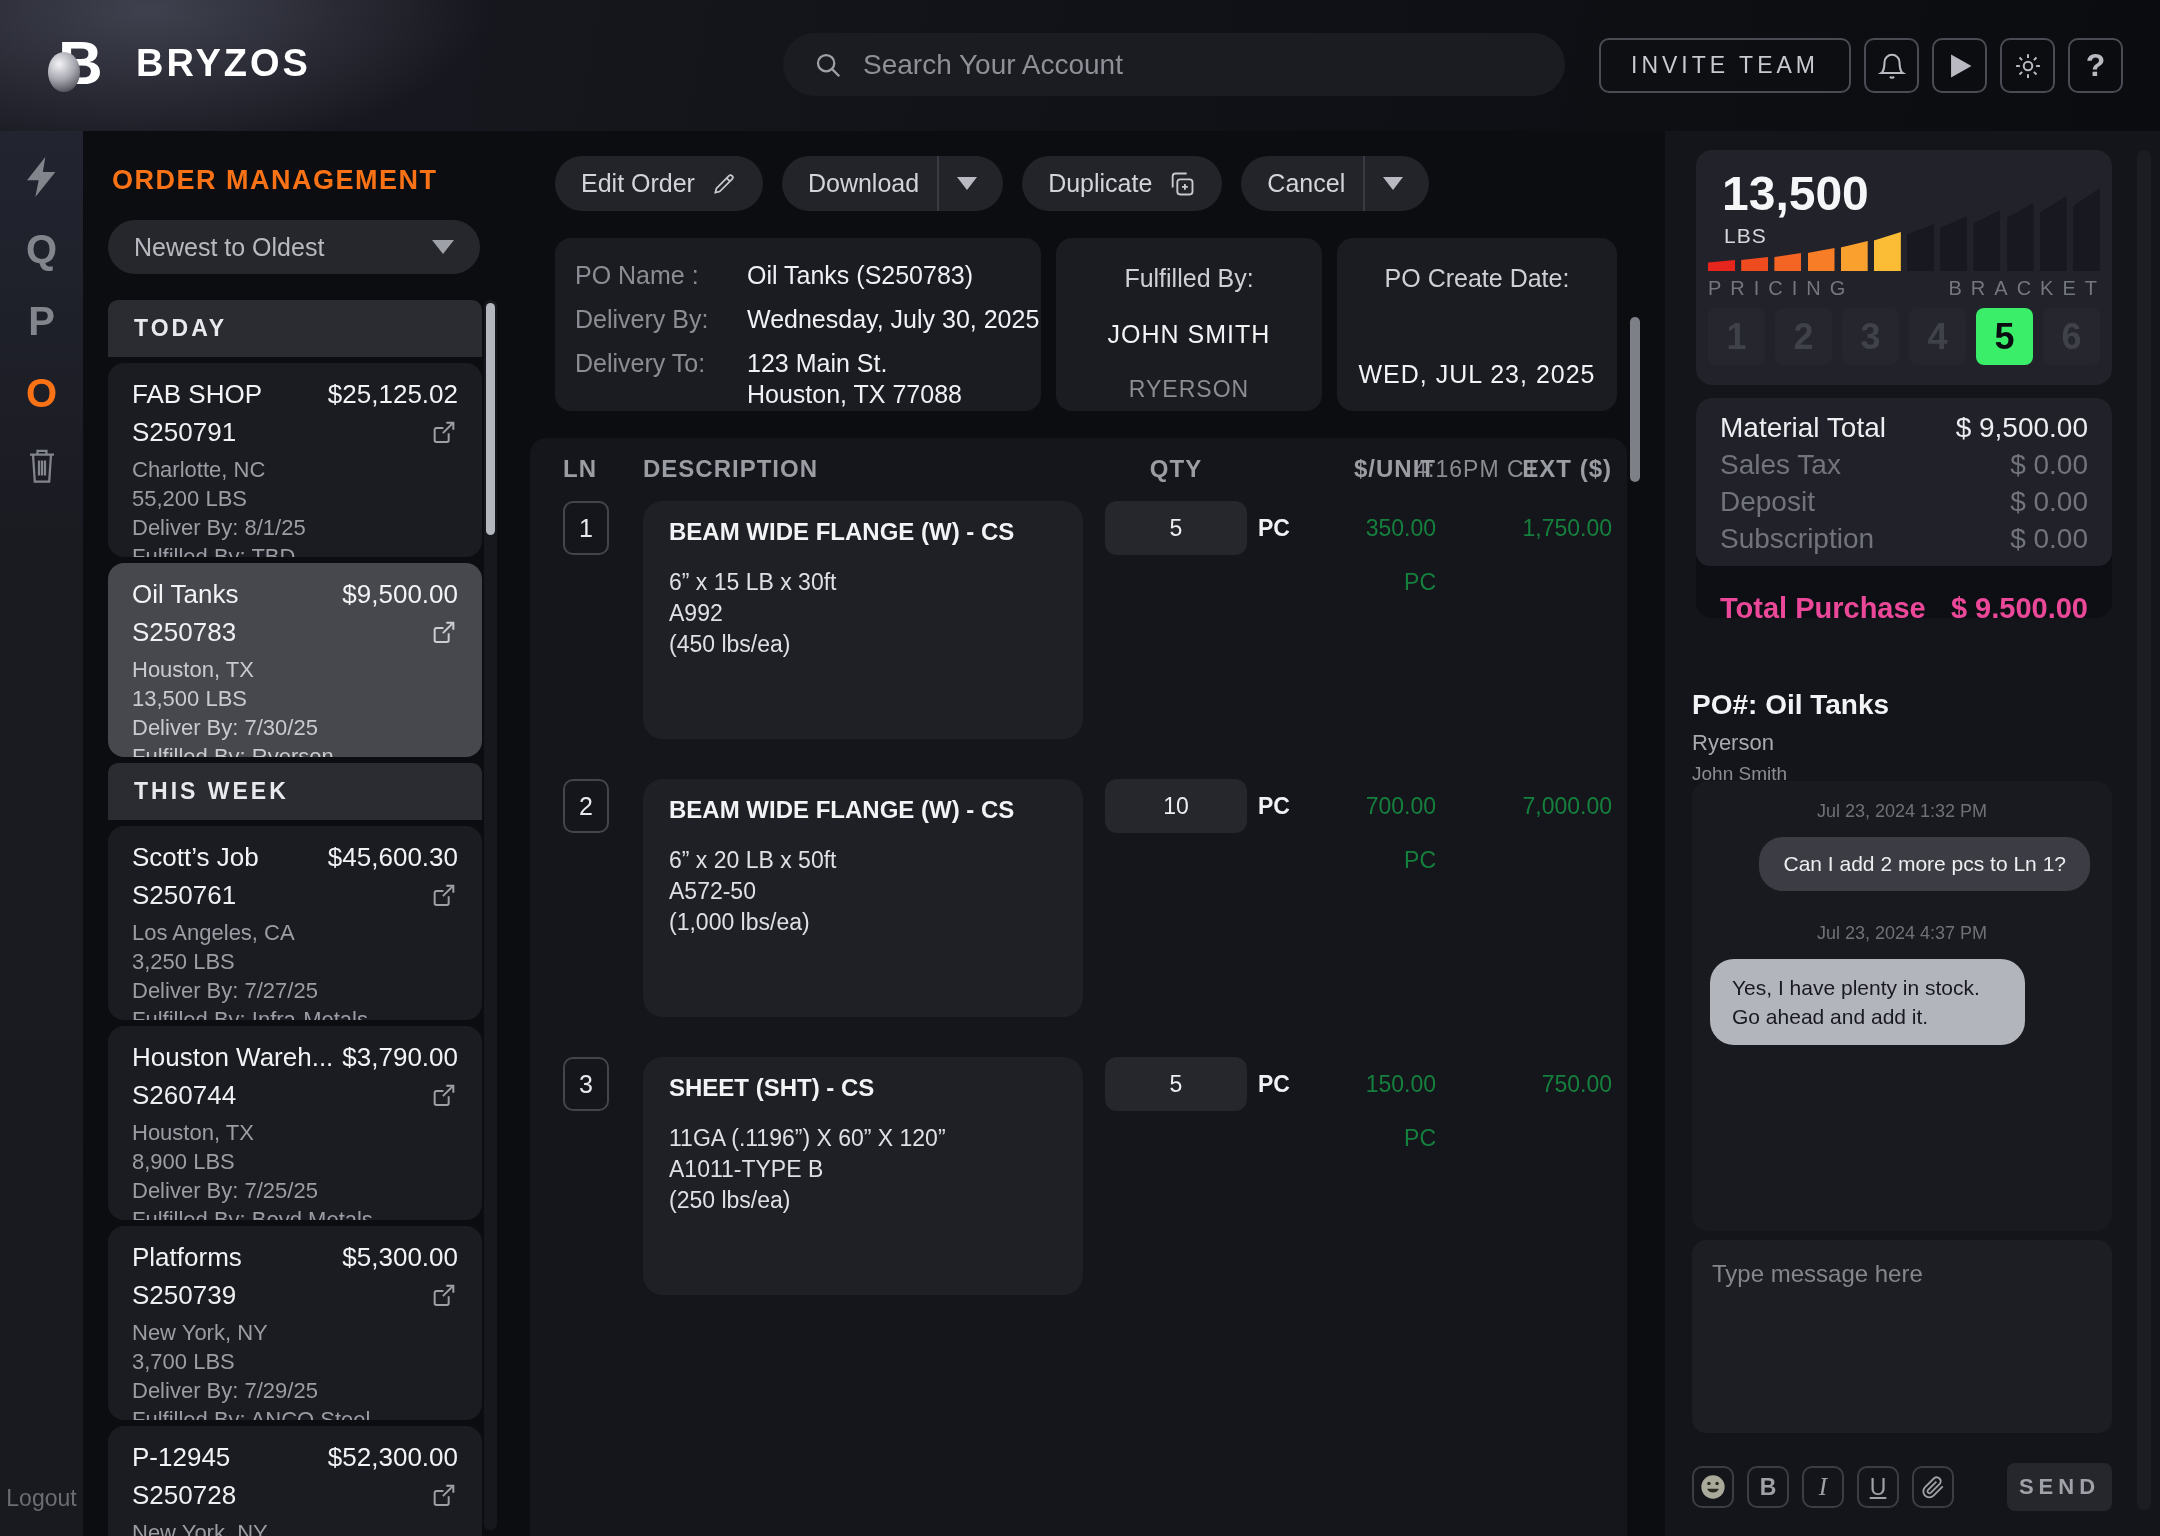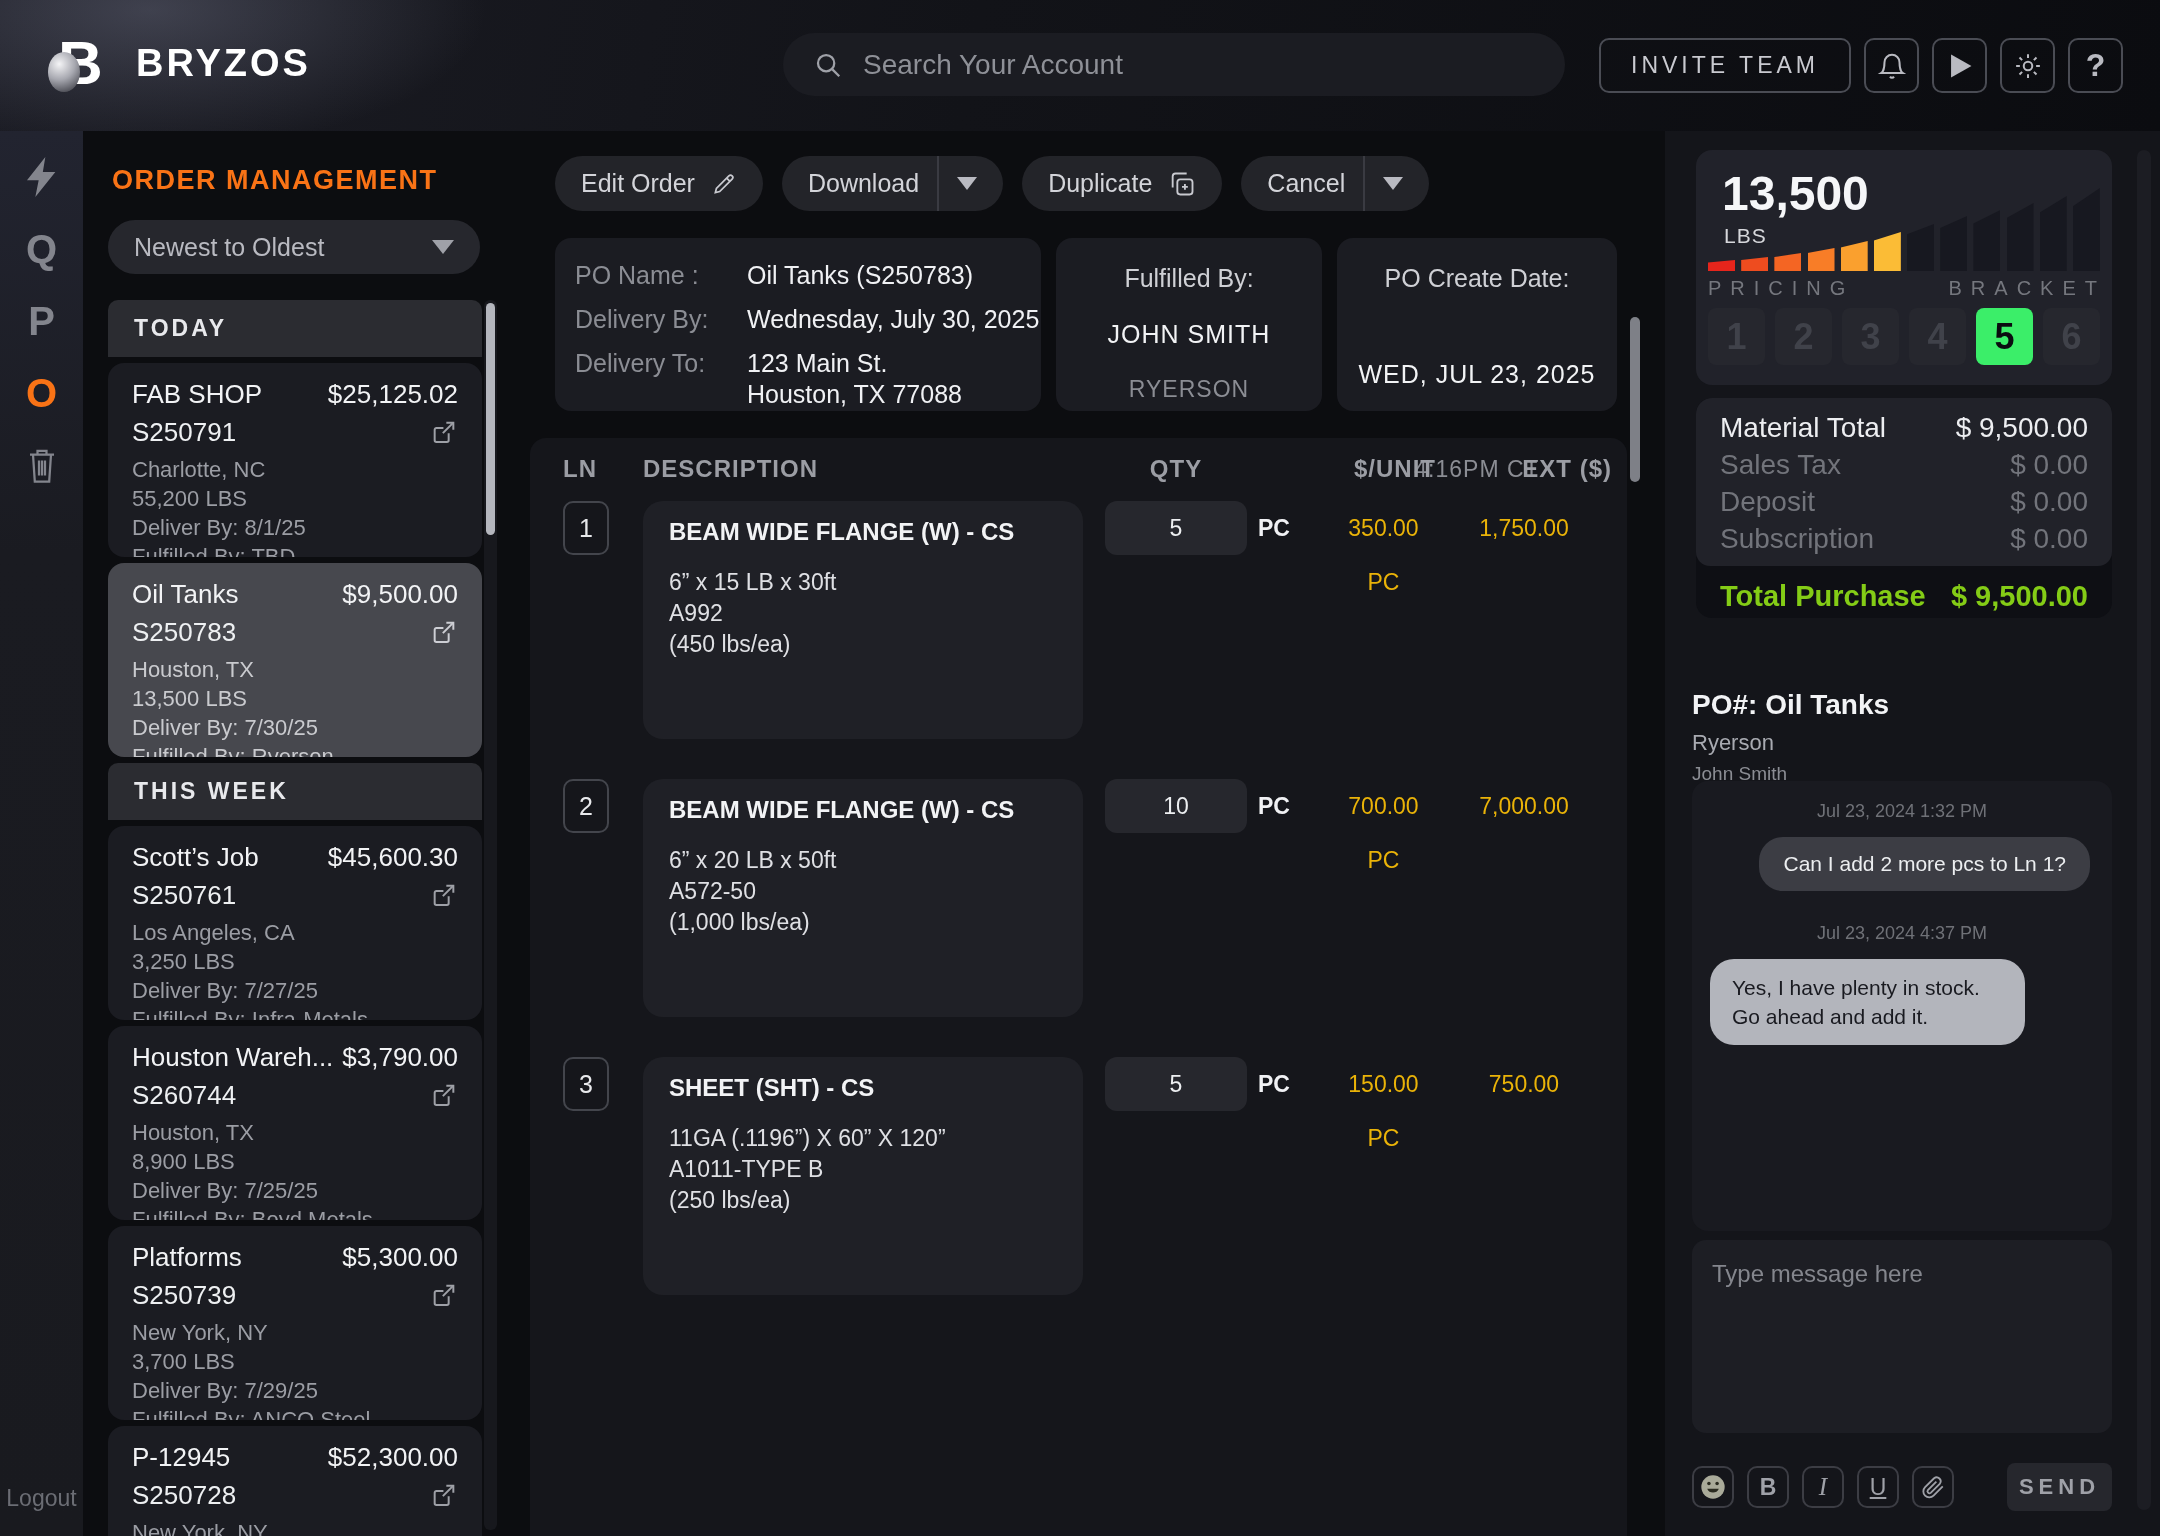--- a/index.html
+++ b/index.html
@@ -122,21 +122,21 @@
   }
   .dcard { width:440px; height:238px; background:#1f2026; border-radius:20px; padding:16px 26px 0; }
   .dtitle { font-size:24px; font-weight:700; line-height:30px; color:#f2f3f5; }
   .dspecs { margin-top:20px; }
   .dspec { font-size:23px; line-height:31px; color:#dfe0e4; }
   .qtybox {
     width:142px; height:54px; background:#26272d; border:none; border-radius:12px; outline:none;
     color:#eceef0; font-size:23px; text-align:center; font-family:inherit;
   }
   .uom { padding-left:11px; line-height:54px; font-size:23px; font-weight:700; color:#f0f1f4; }
-  .num { text-align:center; line-height:54px; font-size:23px; color:#eab308; }
+  .num { text-align:right; line-height:54px; font-size:23px; color:#15803d; }
   .main-thumb { position:absolute; left:1630px; top:317px; width:10px; height:165px;
     background:#7e8087; border-radius:5px; cursor:grab; }
 
   
   .rpanel { position:absolute; left:1665px; top:131px; right:0; bottom:0; background:#14151a; }
   .rtrack { position:absolute; right:9px; top:19px; width:14px; height:1360px; background:#1c1d23; border-radius:7px; }
 
   .pricecard { position:absolute; left:31px; top:19px; width:416px; height:235px;
     background:#21222a; border-radius:16px; }
   .weight { position:absolute; left:26px; top:16px; font-size:48px; font-weight:700; color:#f5f6f8; }
@@ -149,22 +149,22 @@
   .brackets { position:absolute; left:12px; right:12px; top:158px; display:flex; justify-content:space-between; }
   .bracket { width:57px; height:57px; background:#26272e; border-radius:8px;
     display:flex; align-items:center; justify-content:center; font-size:36px; font-weight:700; color:#40424a; }
   .bracket.active { color:#0b0c10; }
 
   .totalscard { position:absolute; left:31px; top:267px; width:416px; height:220px;
     background:#0e0f14; border-radius:16px; overflow:hidden; }
   .trows { background:#212229; border-radius:14px; padding:11px 24px 9px; }
   .tline { display:flex; justify-content:space-between; line-height:37px; font-size:28px; color:#72747b; }
   .tline.strong { color:#edeef1; }
-  .tp { display:flex; justify-content:space-between; padding:4px 24px; line-height:52px;
-    font-size:29px; font-weight:700; color:#84cc16; }
+  .tp { display:flex; justify-content:space-between; padding:16px 24px; line-height:52px;
+    font-size:29px; font-weight:700; color:#ec4899; }
 
   .chat-head { position:absolute; left:27px; top:558px; }
   .chat-po { font-size:28px; font-weight:800; color:#f2f3f5; }
   .chat-co { margin-top:9px; font-size:22px; color:#a8aab1; }
   .chat-ct { margin-top:7px; font-size:19px; color:#8b8d94; }
 
   .chatbox { position:absolute; left:27px; top:650px; width:420px; height:450px;
     background:#191a20; border-radius:16px; padding:20px 16px; }
   .ts { text-align:center; font-size:18px; color:#6f7177; }
   .bub-sent { margin:15px 6px 0 auto; width:max-content; max-width:340px;

